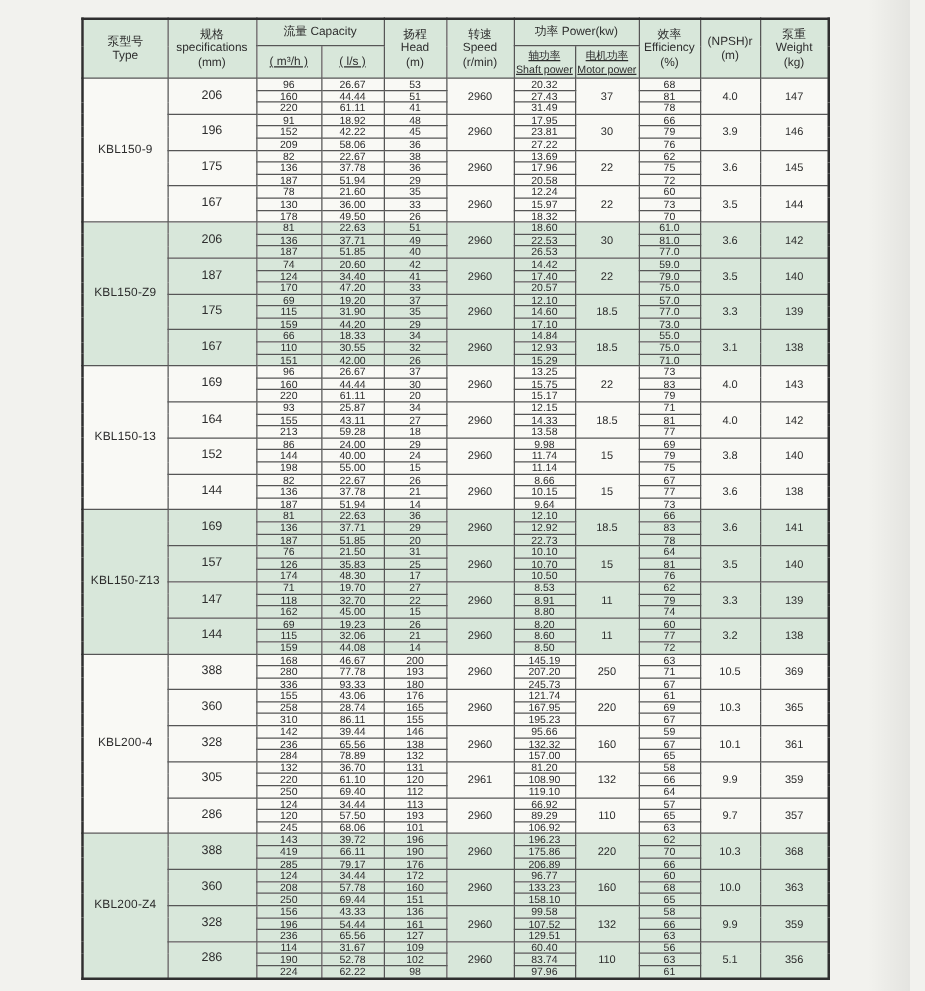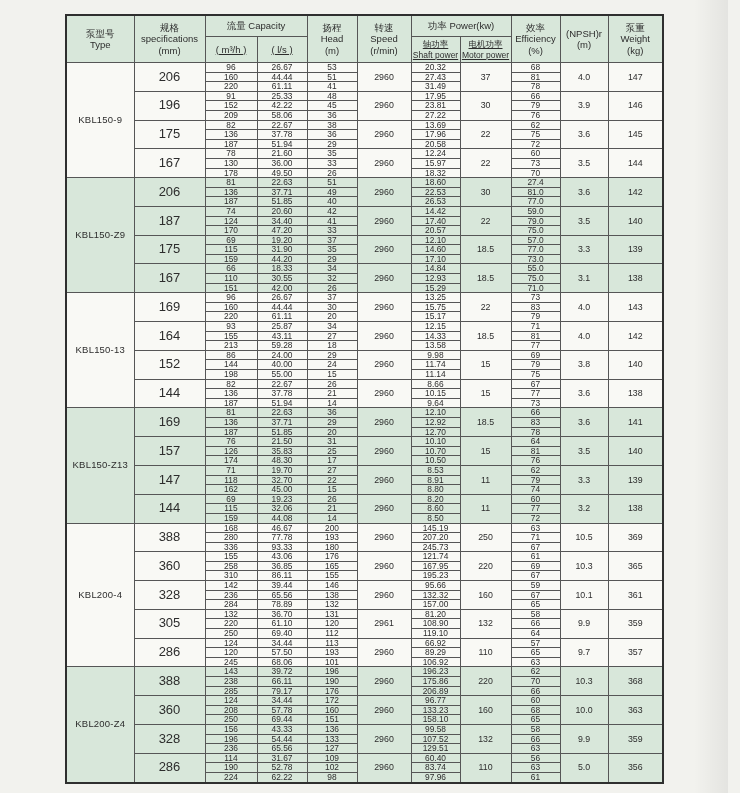--- a/index.html
+++ b/index.html
@@ -46,21 +46,21 @@
   }
   thead tr.tier1 th { height: 20px; }
   thead tr.tier2 th { height: 25px; text-decoration: underline; }
   thead th.small { font-size: 8.5px; line-height: 10.5px; }
   tbody td.num {
     font-size: 8.4px;
     line-height: 8.6px;
     height: 8.6px;
   }
   tbody td.merged { font-size: 8.8px; }
-  tbody td.spec-cell { font-size: 13px; margin-top: 20px; }
+  tbody td.spec-cell { font-size: 10px; margin-top: 20px; }
   tbody td.model-cell { font-size: 9.5px; letter-spacing: 0.2px; }
   tbody tr.tint td { background: var(--tint, #d8e7da); }
 </style>
 </head>
 <body>
 
 <div class="page">
   <table class="spec">
     <colgroup>
       <col style="width:68px">
@@ -118,21 +118,21 @@
         <tr>
           <td class="num">220</td>
           <td class="num">61.11</td>
           <td class="num">41</td>
           <td class="num">31.49</td>
           <td class="num">78</td>
         </tr>
         <tr>
           <td class="num merged spec-cell" rowspan="3">196</td>
           <td class="num">91</td>
-          <td class="num">25.33</td>
+          <td class="num">18.92</td>
           <td class="num">48</td>
           <td class="num merged" rowspan="3">2960</td>
           <td class="num">17.95</td>
           <td class="num merged" rowspan="3">30</td>
           <td class="num">66</td>
           <td class="num merged" rowspan="3">3.9</td>
           <td class="num merged" rowspan="3">146</td>
         </tr>
         <tr>
           <td class="num">152</td>
@@ -202,21 +202,21 @@
         </tr>
         <tr class="tint">
           <td class="num merged model-cell" rowspan="12">KBL150-Z9</td>
           <td class="num merged spec-cell" rowspan="3">206</td>
           <td class="num">81</td>
           <td class="num">22.63</td>
           <td class="num">51</td>
           <td class="num merged" rowspan="3">2960</td>
           <td class="num">18.60</td>
           <td class="num merged" rowspan="3">30</td>
-          <td class="num">27.4</td>
+          <td class="num">61.0</td>
           <td class="num merged" rowspan="3">3.6</td>
           <td class="num merged" rowspan="3">142</td>
         </tr>
         <tr class="tint">
           <td class="num">136</td>
           <td class="num">37.71</td>
           <td class="num">49</td>
           <td class="num">22.53</td>
           <td class="num">81.0</td>
         </tr>
@@ -427,21 +427,21 @@
           <td class="num">136</td>
           <td class="num">37.71</td>
           <td class="num">29</td>
           <td class="num">12.92</td>
           <td class="num">83</td>
         </tr>
         <tr class="tint">
           <td class="num">187</td>
           <td class="num">51.85</td>
           <td class="num">20</td>
-          <td class="num">12.70</td>
+          <td class="num">22.73</td>
           <td class="num">78</td>
         </tr>
         <tr class="tint">
           <td class="num merged spec-cell" rowspan="3">157</td>
           <td class="num">76</td>
           <td class="num">21.50</td>
           <td class="num">31</td>
           <td class="num merged" rowspan="3">2960</td>
           <td class="num">10.10</td>
           <td class="num merged" rowspan="3">15</td>
@@ -549,21 +549,21 @@
           <td class="num">176</td>
           <td class="num merged" rowspan="3">2960</td>
           <td class="num">121.74</td>
           <td class="num merged" rowspan="3">220</td>
           <td class="num">61</td>
           <td class="num merged" rowspan="3">10.3</td>
           <td class="num merged" rowspan="3">365</td>
         </tr>
         <tr>
           <td class="num">258</td>
-          <td class="num">36.85</td>
+          <td class="num">28.74</td>
           <td class="num">165</td>
           <td class="num">167.95</td>
           <td class="num">69</td>
         </tr>
         <tr>
           <td class="num">310</td>
           <td class="num">86.11</td>
           <td class="num">155</td>
           <td class="num">195.23</td>
           <td class="num">67</td>
@@ -653,21 +653,21 @@
           <td class="num">39.72</td>
           <td class="num">196</td>
           <td class="num merged" rowspan="3">2960</td>
           <td class="num">196.23</td>
           <td class="num merged" rowspan="3">220</td>
           <td class="num">62</td>
           <td class="num merged" rowspan="3">10.3</td>
           <td class="num merged" rowspan="3">368</td>
         </tr>
         <tr class="tint">
-          <td class="num">238</td>
+          <td class="num">419</td>
           <td class="num">66.11</td>
           <td class="num">190</td>
           <td class="num">175.86</td>
           <td class="num">70</td>
         </tr>
         <tr class="tint">
           <td class="num">285</td>
           <td class="num">79.17</td>
           <td class="num">176</td>
           <td class="num">206.89</td>
@@ -707,41 +707,41 @@
           <td class="num merged" rowspan="3">2960</td>
           <td class="num">99.58</td>
           <td class="num merged" rowspan="3">132</td>
           <td class="num">58</td>
           <td class="num merged" rowspan="3">9.9</td>
           <td class="num merged" rowspan="3">359</td>
         </tr>
         <tr class="tint">
           <td class="num">196</td>
           <td class="num">54.44</td>
-          <td class="num">133</td>
+          <td class="num">161</td>
           <td class="num">107.52</td>
           <td class="num">66</td>
         </tr>
         <tr class="tint">
           <td class="num">236</td>
           <td class="num">65.56</td>
           <td class="num">127</td>
           <td class="num">129.51</td>
           <td class="num">63</td>
         </tr>
         <tr class="tint">
           <td class="num merged spec-cell" rowspan="3">286</td>
           <td class="num">114</td>
           <td class="num">31.67</td>
           <td class="num">109</td>
           <td class="num merged" rowspan="3">2960</td>
           <td class="num">60.40</td>
           <td class="num merged" rowspan="3">110</td>
           <td class="num">56</td>
-          <td class="num merged" rowspan="3">5.0</td>
+          <td class="num merged" rowspan="3">5.1</td>
           <td class="num merged" rowspan="3">356</td>
         </tr>
         <tr class="tint">
           <td class="num">190</td>
           <td class="num">52.78</td>
           <td class="num">102</td>
           <td class="num">83.74</td>
           <td class="num">63</td>
         </tr>
         <tr class="tint">

